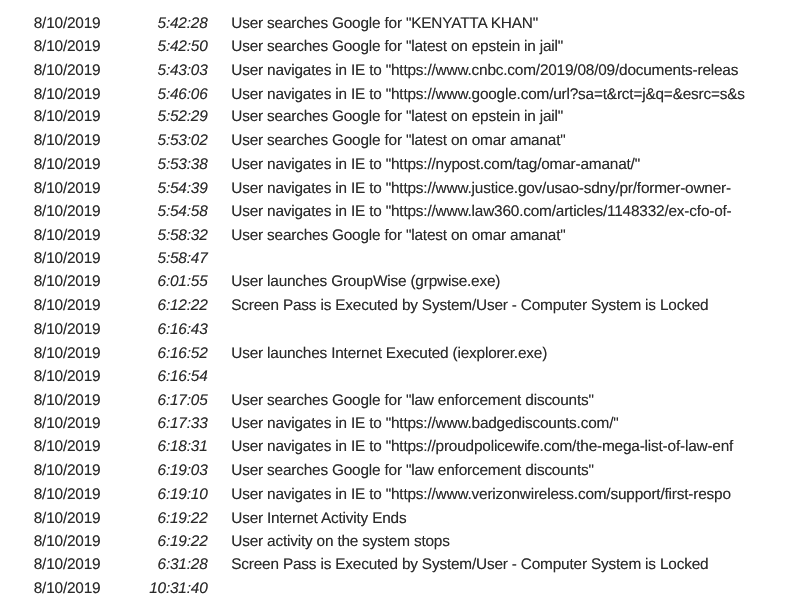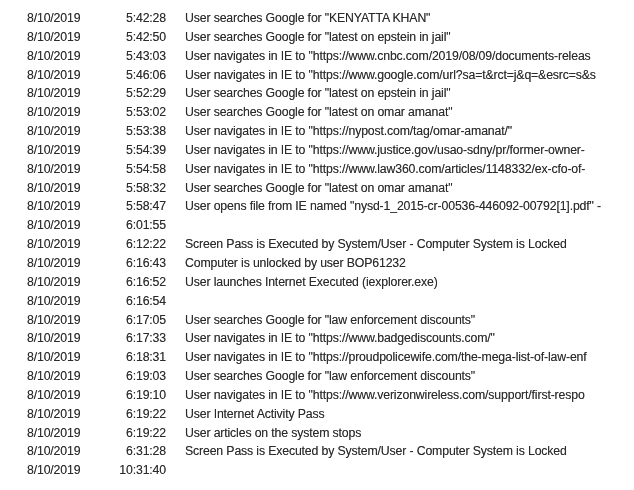--- a/index.html
+++ b/index.html
@@ -27,20 +27,21 @@
     display: grid;
     grid-template-columns: 80px 59px 1fr;
     line-height: 18.85px;
     white-space: nowrap;
   }
   .c-date {
     text-align: left;
   }
   .c-time {
     text-align: right;
+    font-style: italic;
   }
   .c-desc {
     padding-left: 19px;
     overflow: hidden;
   }
 </style>
 </head>
 <body>
 
 <div class="sheet">
@@ -91,35 +92,34 @@
     <span class="c-desc">User navigates in IE to "https://www.law360.com/articles/1148332/ex-cfo-of-</span>
   </div>
     <div class="row">
     <span class="c-date">8/10/2019</span>
     <span class="c-time">5:58:32</span>
     <span class="c-desc">User searches Google for "latest on omar amanat"</span>
   </div>
     <div class="row">
     <span class="c-date">8/10/2019</span>
     <span class="c-time">5:58:47</span>
-    <span class="c-desc">User opens file from IE named "nysd-1_2015-cr-00536-446092-00792[1].pdf" -</span>
   </div>
     <div class="row">
     <span class="c-date">8/10/2019</span>
     <span class="c-time">6:01:55</span>
+    <span class="c-desc">User launches GroupWise (grpwise.exe)</span>
   </div>
     <div class="row">
     <span class="c-date">8/10/2019</span>
     <span class="c-time">6:12:22</span>
     <span class="c-desc">Screen Pass is Executed by System/User - Computer System is Locked</span>
   </div>
     <div class="row">
     <span class="c-date">8/10/2019</span>
     <span class="c-time">6:16:43</span>
-    <span class="c-desc">Computer is unlocked by user BOP61232</span>
   </div>
     <div class="row">
     <span class="c-date">8/10/2019</span>
     <span class="c-time">6:16:52</span>
     <span class="c-desc">User launches Internet Executed (iexplorer.exe)</span>
   </div>
     <div class="row">
     <span class="c-date">8/10/2019</span>
     <span class="c-time">6:16:54</span>
   </div>
@@ -144,26 +144,26 @@
     <span class="c-desc">User searches Google for "law enforcement discounts"</span>
   </div>
     <div class="row">
     <span class="c-date">8/10/2019</span>
     <span class="c-time">6:19:10</span>
     <span class="c-desc">User navigates in IE to "https://www.verizonwireless.com/support/first-respo</span>
   </div>
     <div class="row">
     <span class="c-date">8/10/2019</span>
     <span class="c-time">6:19:22</span>
-    <span class="c-desc">User Internet Activity Pass</span>
+    <span class="c-desc">User Internet Activity Ends</span>
   </div>
     <div class="row">
     <span class="c-date">8/10/2019</span>
     <span class="c-time">6:19:22</span>
-    <span class="c-desc">User articles on the system stops</span>
+    <span class="c-desc">User activity on the system stops</span>
   </div>
     <div class="row">
     <span class="c-date">8/10/2019</span>
     <span class="c-time">6:31:28</span>
     <span class="c-desc">Screen Pass is Executed by System/User - Computer System is Locked</span>
   </div>
     <div class="row">
     <span class="c-date">8/10/2019</span>
     <span class="c-time">10:31:40</span>
   </div>

